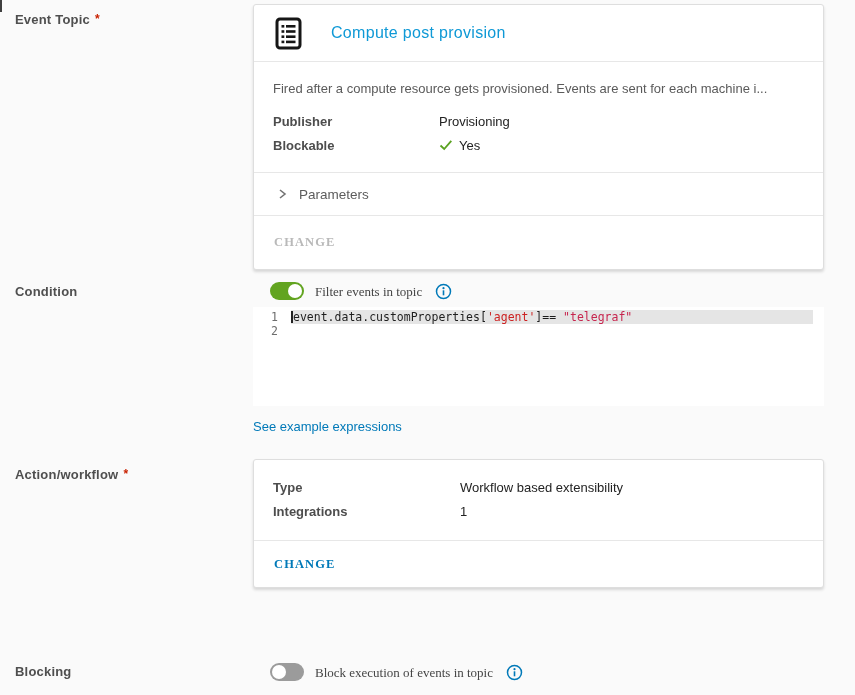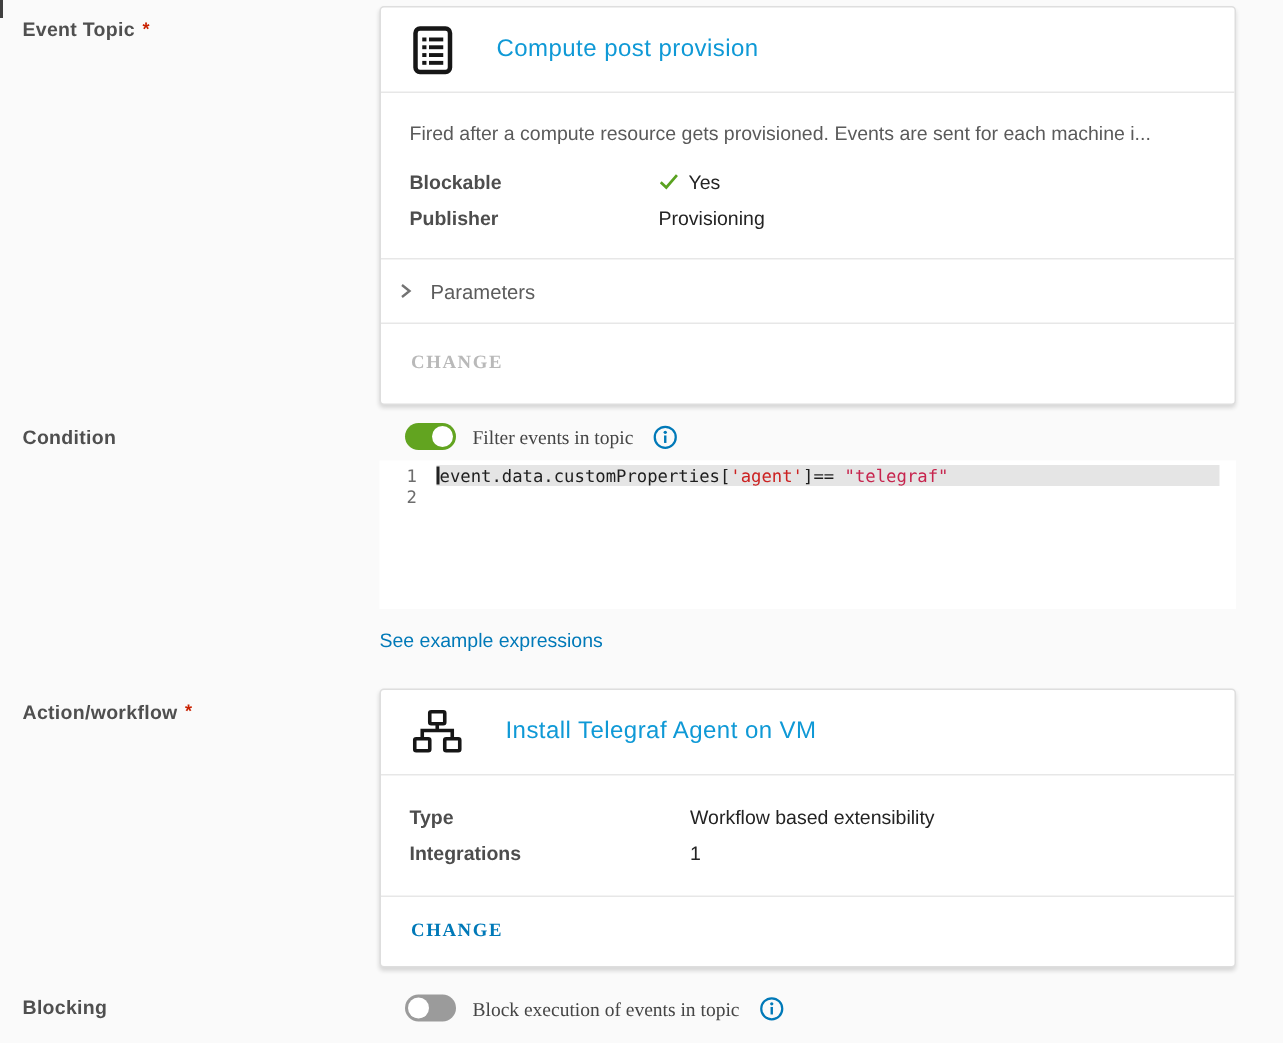--- a/index.html
+++ b/index.html
@@ -42,21 +42,21 @@
   }
   .field-row{display:flex;align-items:center;height:20px;margin-bottom:4px;font-size:13px;}
   .field-label{font-weight:700;color:#4d4d4d;flex:0 0 auto;}
   #card-event-topic .field-label{width:166px;}
   #card-action .field-label{width:187px;}
   .field-value{color:#232323;display:flex;align-items:center;gap:6px;}
   #card-action .card-body{padding:20px 19px 12px 19px;}
   #card-action .field-row{height:24px;margin-bottom:0;align-items:flex-start;}
 
   .parameters-row{
-    height:42px;display:flex;align-items:center;gap:12px;padding-left:12px;
+    height:42px;display:flex;align-items:center;gap:12px;padding-left:24px;
     border-bottom:1px solid #e7e7e7;font-size:13.5px;color:#5c5c5c;cursor:pointer;
   }
   .change-row{border-top:1px solid #e7e7e7;padding:16px 19px 19px 20px;}
   #card-action .change-row{padding:13px 19px 15px 20px;border-top:none;}
   #card-action .change-sep{border-top:1px solid #e7e7e7;}
   .change-btn{
     display:inline-block;font-size:12.5px;font-weight:600;letter-spacing:1.1px;
     background:none;border:none;padding:0;font-family:Liberation Serif, serif;cursor:pointer;
   }
   .change-btn.disabled{color:#b9b9b9;cursor:default;}
@@ -119,35 +119,35 @@
           <rect x="6.5" y="23.6" width="2.8" height="2.6"></rect>
             <rect x="11" y="23.6" width="9.5" height="2.6"></rect>
         </g>
       </svg>
     </span>
     <span class="card-title">Compute post provision</span>
   </div>
   <div class="card-body">
     <div class="card-desc">Fired after a compute resource gets provisioned. Events are sent for each machine i...</div>
     <div class="field-row">
+      <span class="field-label">Publisher</span>
+      <span class="field-value">
+          <span>Provisioning</span>
+        </span>
+    </div>
+    <div class="field-row">
       <span class="field-label">Blockable</span>
       <span class="field-value">
         <span style="display:flex;">
           <svg width="14" height="12" viewBox="0 0 14 12">
               <path d="M1.5 6.5 L5.2 10 L12.3 1.8" fill="none" stroke="#5aa220" stroke-width="1.8"></path>
             </svg>
         </span>
         <span>Yes</span>
       </span>
-    </div>
-    <div class="field-row">
-      <span class="field-label">Publisher</span>
-      <span class="field-value">
-          <span>Provisioning</span>
-        </span>
     </div>
   </div>
   <div class="parameters-row" style="border-top:1px solid #e7e7e7;border-bottom:none;">
     <span style="display:flex;">
       <svg width="9" height="12" viewBox="0 0 9 12">
           <path d="M2 2 L7 6 L2 10" fill="none" stroke="#737373" stroke-width="1.6"></path>
         </svg>
     </span>
     <span>Parameters</span>
   </div>
@@ -177,33 +177,20 @@
   </div>
   <div class="ed-line">
     <span class="gutter">2</span>
     <span class="code-cell"></span>
   </div>
 </div>
 
 <a class="example-link">See example expressions</a>
 
 <div id="card-action" class="card">
-  <div class="card-header">
-    <span style="display:flex;">
-      <svg width="33" height="30" viewBox="0 0 33 30">
-        <g fill="none" stroke="#161616" stroke-width="2.4">
-          <rect x="11.5" y="1.5" width="10" height="8" rx="1"></rect>
-          <path d="M16.5 9.5 V14 M6.5 19 V14 H26.5 V19"></path>
-          <rect x="1.5" y="19.5" width="10" height="8" rx="1"></rect>
-          <rect x="21.5" y="19.5" width="10" height="8" rx="1"></rect>
-        </g>
-      </svg>
-    </span>
-    <span class="card-title">Install Telegraf Agent on VM</span>
-  </div>
   <div class="card-body">
     <div class="field-row">
       <span class="field-label">Type</span>
       <span class="field-value">
           <span>Workflow based extensibility</span>
         </span>
     </div>
     <div class="field-row">
       <span class="field-label">Integrations</span>
       <span class="field-value">

